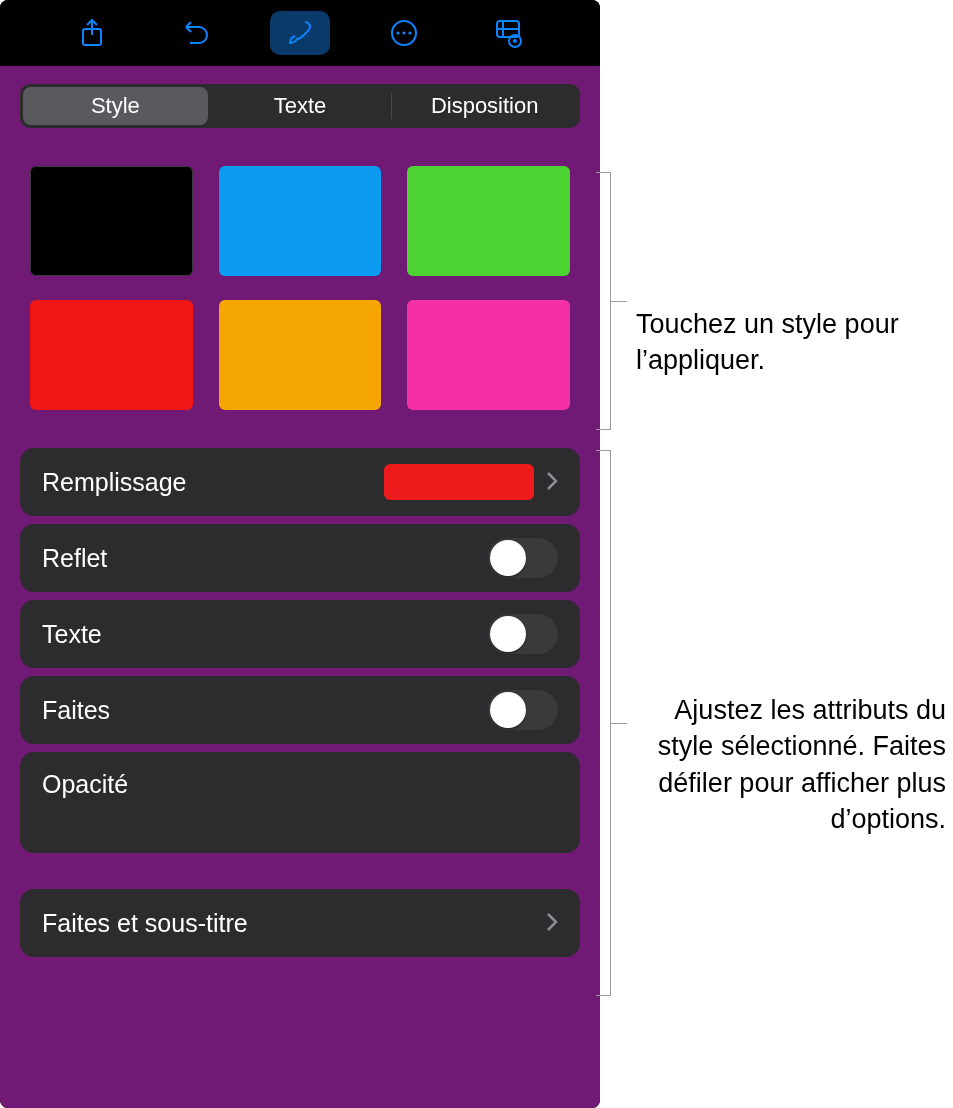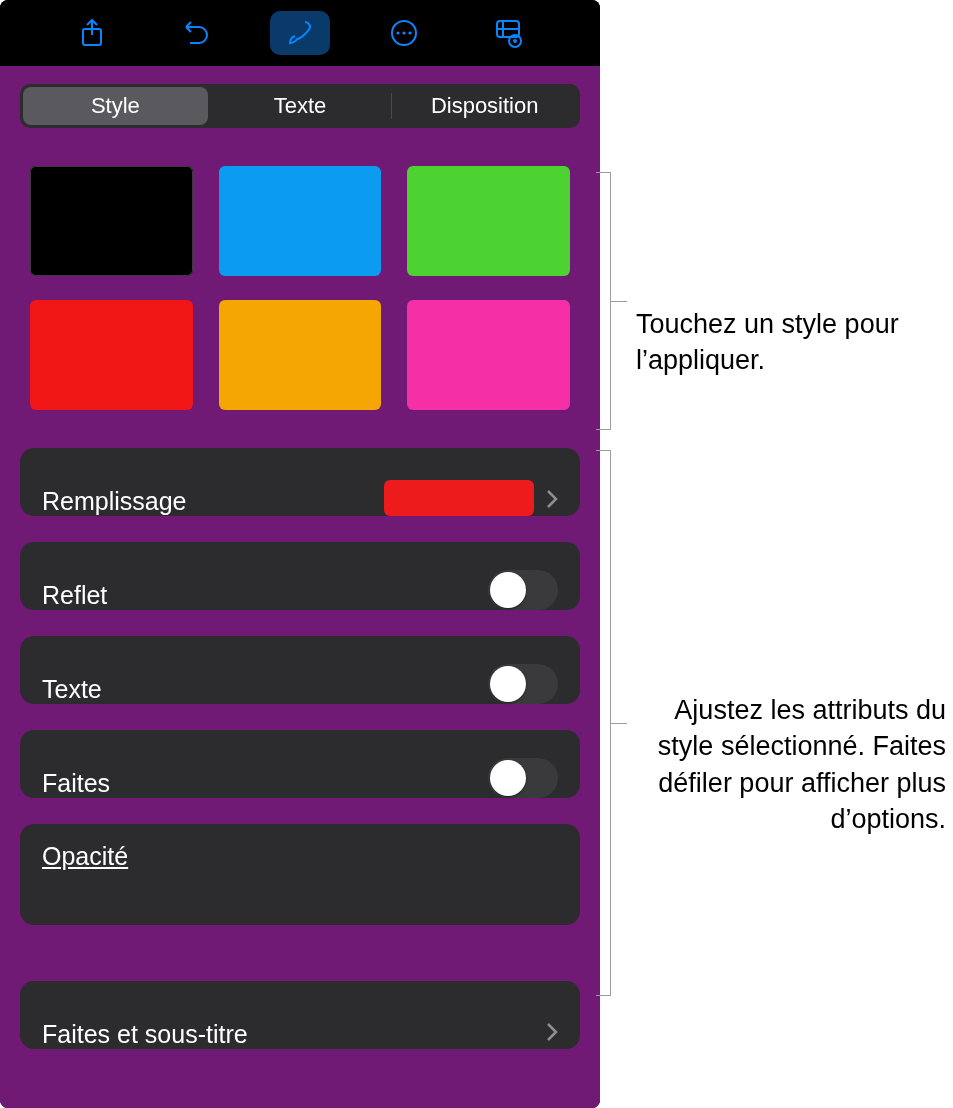--- a/index.html
+++ b/index.html
@@ -107,23 +107,23 @@
     height: 110px;
     border-radius: 6px;
   }
 
   
   .row {
     background: #2c2c2e;
     border-radius: 14px;
     min-height: 68px;
     display: flex;
-    align-items: flex-end;
+    align-items: center;
     padding: 0 22px;
-    margin-bottom: 26px;
+    margin-bottom: 8px;
     box-sizing: border-box;
   }
   .row-label {
     font-size: 25px;
     color: #fff;
     flex: 1;
   }
   .chev {
     color: #8e8e93;
     font-size: 28px;
@@ -153,22 +153,21 @@
     border-radius: 50%;
     background: #fff;
     box-shadow: 0 1px 2px rgba(0,0,0,.5);
   }
 
   
   .opacity-block {
     background: #2c2c2e;
     border-radius: 14px;
     padding: 18px 22px 20px 22px;
-    margin-bottom: 56px;
-    text-decoration: underline;
+    margin-bottom: 36px;
   }
   .opacity-block .row-label {
     display: block;
     margin-bottom: 34px;
   }
   .slider-row {
     display: flex;
     align-items: center;
     gap: 18px;
   }

